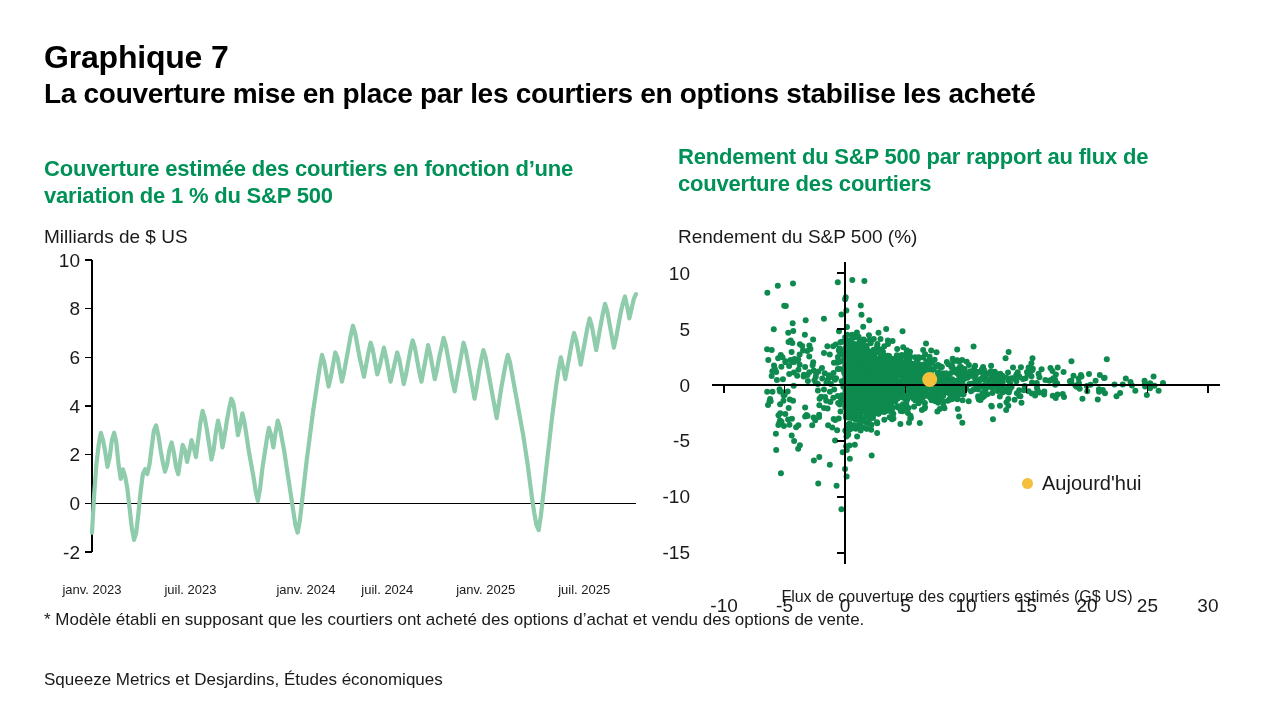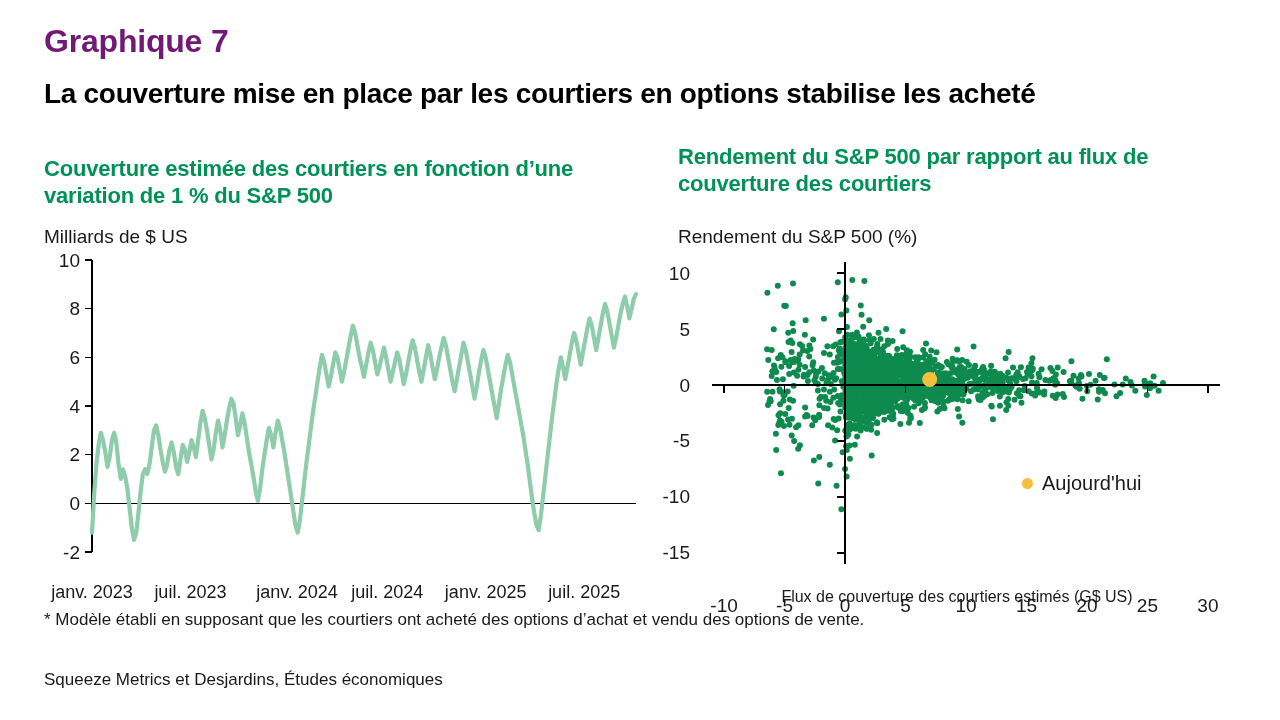--- a/index.html
+++ b/index.html
@@ -17,24 +17,24 @@
   }
   .page {
     position: absolute;
     left: 0; top: 0;
     width: 1280px;
     height: 720px;
   }
   #chart-number {
     position: absolute;
     left: 44px;
-    top: 24px;
+    top: 40px;
     font-size: 32px;
     font-weight: bold;
-    color: #701a75;
+    color: #000000;
     letter-spacing: -0.2px;
     line-height: 1.1;
   }
   #main-title {
     position: absolute;
     left: 44px;
     top: 76px;
     width: 1190px;
     font-size: 28px;
     font-weight: bold;
@@ -82,21 +82,21 @@
   }
   .series-line {
     fill: none;
     stroke: #8ECCAC;
     stroke-width: 4.2;
     stroke-linejoin: round;
     stroke-linecap: round;
   }
   .xcat-label {
     position: absolute;
-    font-size: 18px;
+    font-size: 13px;
     color: #1a1a1a;
     white-space: nowrap;
   }
   #left-xlabels {
     position: absolute;
     left: 40px;
     top: 582px;
     width: 600px;
     height: 26px;
   }
@@ -175,21 +175,21 @@
         <text x="40" y="63.16666666666666" text-anchor="end" class="tick-label">8</text>
         <path d="M 45 8 L 52 8" class="axis-line"></path>
         <text x="40" y="14.5" text-anchor="end" class="tick-label">10</text>
         <path d="M 52 251.33333333333334 L 596 251.33333333333334" class="axis-line"></path>
         <path d="M 52.00 280.53 L 54.21 241.60 L 56.42 212.40 L 58.63 192.93 L 60.85 180.77 L 63.06 188.07 L 65.27 200.23 L 67.48 214.83 L 69.69 205.10 L 71.90 188.07 L 74.11 180.77 L 76.33 190.50 L 78.54 212.40 L 80.75 227.00 L 82.96 217.27 L 85.17 224.57 L 87.38 236.73 L 89.59 256.20 L 91.80 275.67 L 94.02 287.83 L 96.23 280.53 L 98.44 261.07 L 100.65 239.17 L 102.86 222.13 L 105.07 217.27 L 107.28 222.13 L 109.50 212.40 L 111.71 195.37 L 113.92 178.33 L 116.13 173.47 L 118.34 183.20 L 120.55 197.80 L 122.76 209.97 L 124.98 219.70 L 127.19 212.40 L 129.40 197.80 L 131.61 190.50 L 133.82 200.23 L 136.03 214.83 L 138.24 222.13 L 140.46 207.53 L 142.67 192.93 L 144.88 197.80 L 147.09 209.97 L 149.30 200.23 L 151.51 188.07 L 153.72 195.37 L 155.93 205.10 L 158.15 188.07 L 160.36 171.03 L 162.57 158.87 L 164.78 166.17 L 166.99 178.33 L 169.20 192.93 L 171.41 207.53 L 173.63 197.80 L 175.84 180.77 L 178.05 168.60 L 180.26 178.33 L 182.47 195.37 L 184.68 183.20 L 186.89 168.60 L 189.11 156.43 L 191.32 146.70 L 193.53 151.57 L 195.74 166.17 L 197.95 183.20 L 200.16 173.47 L 202.37 161.30 L 204.59 171.03 L 206.80 185.63 L 209.01 200.23 L 211.22 212.40 L 213.43 224.57 L 215.64 239.17 L 217.85 248.90 L 220.07 236.73 L 222.28 217.27 L 224.49 202.67 L 226.70 188.07 L 228.91 175.90 L 231.12 183.20 L 233.33 195.37 L 235.54 180.77 L 237.76 168.60 L 239.97 175.90 L 242.18 188.07 L 244.39 200.23 L 246.60 214.83 L 248.81 229.43 L 251.02 244.03 L 253.24 258.63 L 255.45 273.23 L 257.66 280.53 L 259.87 268.37 L 262.08 248.90 L 264.29 229.43 L 266.50 209.97 L 268.72 192.93 L 270.93 175.90 L 273.14 158.87 L 275.35 144.27 L 277.56 129.67 L 279.77 115.07 L 281.98 102.90 L 284.20 110.20 L 286.41 122.37 L 288.62 134.53 L 290.83 124.80 L 293.04 112.63 L 295.25 100.47 L 297.46 105.33 L 299.67 117.50 L 301.89 129.67 L 304.10 119.93 L 306.31 107.77 L 308.52 95.60 L 310.73 83.43 L 312.94 73.70 L 315.15 81.00 L 317.37 93.17 L 319.58 105.33 L 321.79 115.07 L 324.00 124.80 L 326.21 112.63 L 328.42 100.47 L 330.63 90.73 L 332.85 98.03 L 335.06 110.20 L 337.27 122.37 L 339.48 115.07 L 341.69 105.33 L 343.90 95.60 L 346.11 105.33 L 348.33 117.50 L 350.54 129.67 L 352.75 119.93 L 354.96 110.20 L 357.17 100.47 L 359.38 107.77 L 361.59 119.93 L 363.80 132.10 L 366.02 122.37 L 368.23 110.20 L 370.44 98.03 L 372.65 88.30 L 374.86 95.60 L 377.07 107.77 L 379.28 119.93 L 381.50 129.67 L 383.71 117.50 L 385.92 105.33 L 388.13 93.17 L 390.34 102.90 L 392.55 115.07 L 394.76 127.23 L 396.98 117.50 L 399.19 105.33 L 401.40 95.60 L 403.61 85.87 L 405.82 93.17 L 408.03 105.33 L 410.24 117.50 L 412.46 129.67 L 414.67 139.40 L 416.88 127.23 L 419.09 115.07 L 421.30 102.90 L 423.51 90.73 L 425.72 98.03 L 427.93 110.20 L 430.15 122.37 L 432.36 134.53 L 434.57 146.70 L 436.78 134.53 L 438.99 119.93 L 441.20 107.77 L 443.41 98.03 L 445.63 105.33 L 447.84 117.50 L 450.05 129.67 L 452.26 141.83 L 454.47 154.00 L 456.68 166.17 L 458.89 151.57 L 461.11 136.97 L 463.32 124.80 L 465.53 112.63 L 467.74 102.90 L 469.95 110.20 L 472.16 122.37 L 474.37 134.53 L 476.59 146.70 L 478.80 158.87 L 481.01 171.03 L 483.22 183.20 L 485.43 197.80 L 487.64 212.40 L 489.85 229.43 L 492.07 246.47 L 494.28 261.07 L 496.49 273.23 L 498.70 278.10 L 500.91 263.50 L 503.12 244.03 L 505.33 224.57 L 507.54 205.10 L 509.76 185.63 L 511.97 166.17 L 514.18 149.13 L 516.39 132.10 L 518.60 117.50 L 520.81 105.33 L 523.02 115.07 L 525.24 127.23 L 527.45 115.07 L 529.66 102.90 L 531.87 90.73 L 534.08 81.00 L 536.29 88.30 L 538.50 100.47 L 540.72 112.63 L 542.93 100.47 L 545.14 88.30 L 547.35 76.13 L 549.56 66.40 L 551.77 73.70 L 553.98 85.87 L 556.20 98.03 L 558.41 85.87 L 560.62 73.70 L 562.83 61.53 L 565.04 51.80 L 567.25 59.10 L 569.46 71.27 L 571.67 83.43 L 573.89 95.60 L 576.10 85.87 L 578.31 73.70 L 580.52 61.53 L 582.73 51.80 L 584.94 44.50 L 587.15 54.23 L 589.37 66.40 L 591.58 56.67 L 593.79 46.93 L 596.00 42.07 " class="series-line" stroke="#8ECCAC"></path>
       </svg>
   </div>
   <div id="left-xlabels">
       <div class="xcat-label" style="position: absolute; left: 52px; top: 0px; transform: translateX(-50%);">janv. 2023</div>
       <div class="xcat-label" style="position: absolute; left: 150.41px; top: 0px; transform: translateX(-50%);">juil. 2023</div>
-      <div class="xcat-label" style="position: absolute; left: 257px; top: 0px; transform: translateX(-50%);">janv. 2024</div>
+      <div class="xcat-label" style="position: absolute; left: 266px; top: 0px; transform: translateX(-50%);">janv. 2024</div>
       <div class="xcat-label" style="position: absolute; left: 347.283px; top: 0px; transform: translateX(-50%);">juil. 2024</div>
       <div class="xcat-label" style="position: absolute; left: 445.747px; top: 0px; transform: translateX(-50%);">janv. 2025</div>
       <div class="xcat-label" style="position: absolute; left: 544.157px; top: 0px; transform: translateX(-50%);">juil. 2025</div>
     </div>
 
   <div class="plot" id="right-plot">
     <svg id="right-svg" width="570" height="340" viewBox="0 0 570 340">
         <g>
           <circle cx="251.56" cy="130.69" r="3" fill="#0E8A4F"></circle>
           <circle cx="315.36" cy="142.35" r="3" fill="#0E8A4F"></circle>

